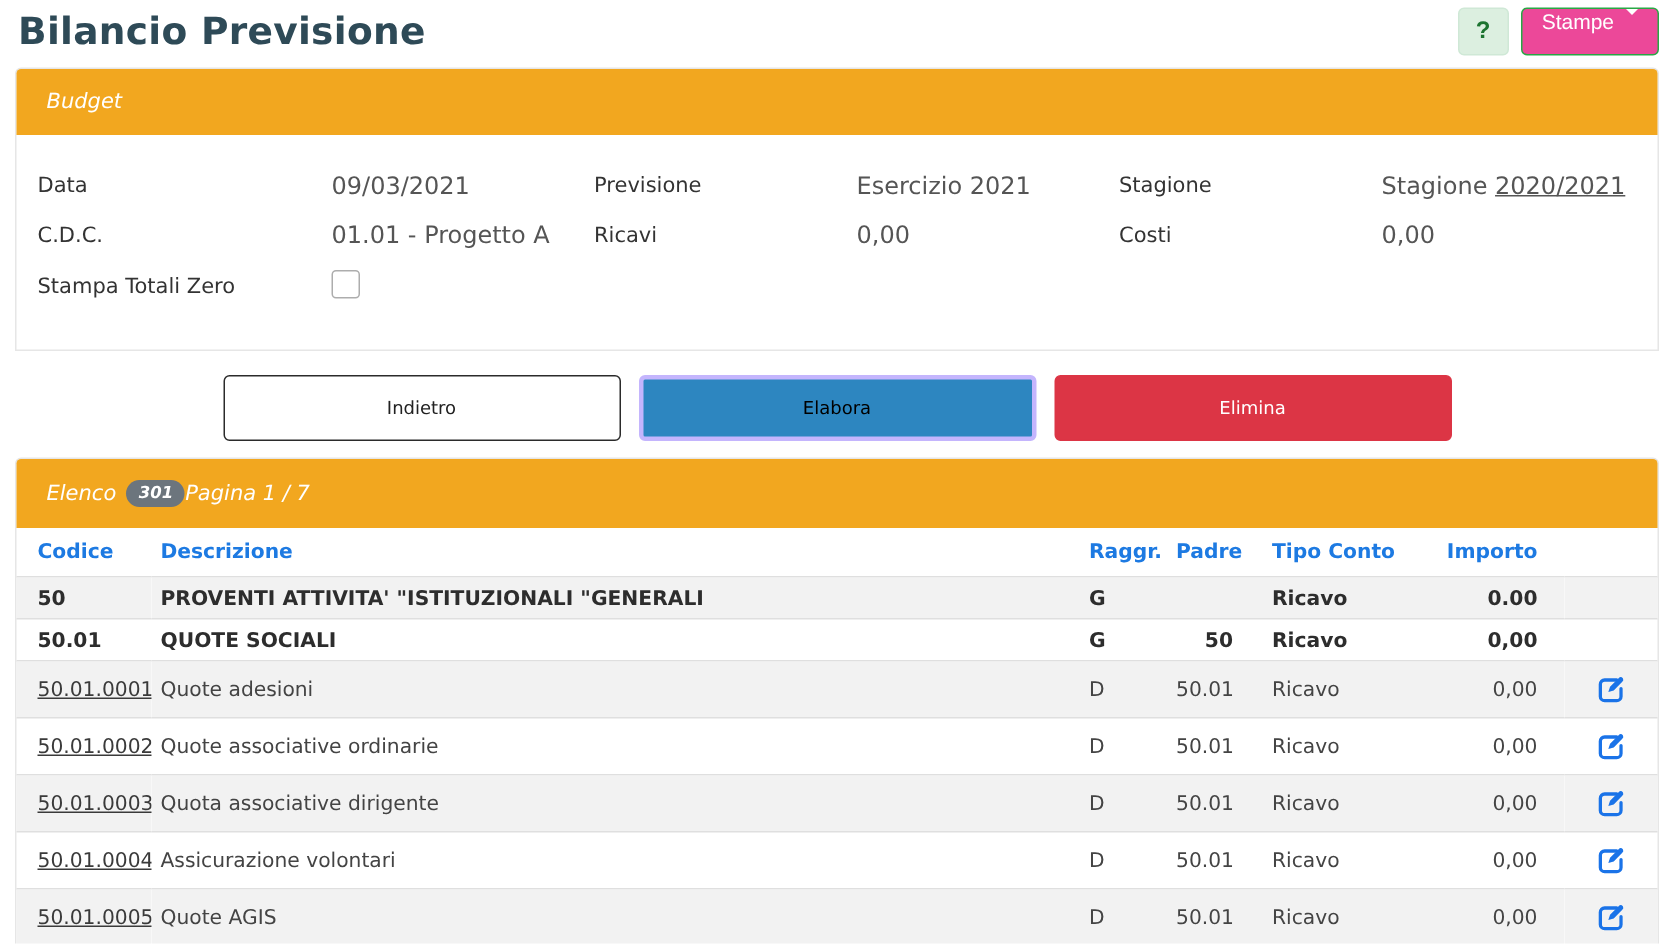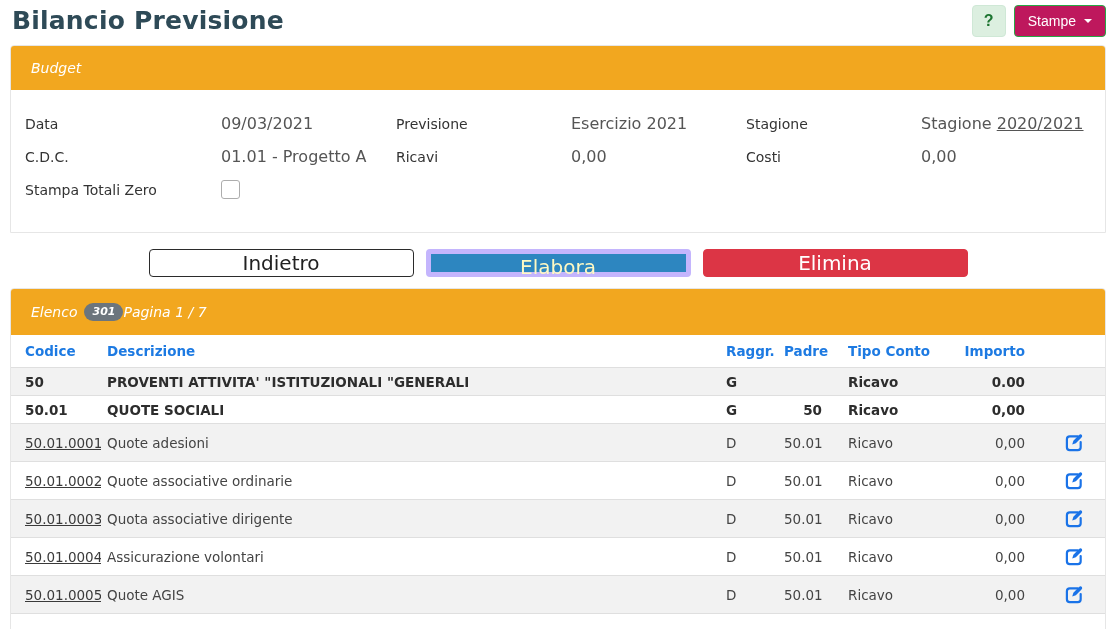--- a/index.html
+++ b/index.html
@@ -14,23 +14,23 @@
   
   .topbar { display:flex; justify-content:space-between; align-items:flex-start; padding:4px 10px 8px 12px;gap:36px; }
   .page-title { font-size:25px; font-weight:bold; color:#2e4a57; margin:2px 0 0 0; letter-spacing:0.2px; }
   .topbar-actions { display:flex; gap:8px; margin-top:1px; }
   .btn-help {
     width:34px; height:32px; background:#dcefe0; border:1px solid #cfe8d6; border-radius:4px;
     color:#1c7430; font-weight:bold; font-size:16px; cursor:pointer;
     display:flex; align-items:center; justify-content:center;
   }
   .btn-stampe {
-    height:32px; background:#be185d; border:1px solid #28a745; border-radius:4px;
+    height:32px; background:#ec4899; border:1px solid #28a745; border-radius:4px;
     color:#fff; font-size:14px; padding:0 13px; cursor:pointer;
-    display:flex; align-items:center; gap:8px;
+    display:flex; gap:8px;
   }
   .caret-down { width:0; height:0; border-left:4px solid transparent; border-right:4px solid transparent; border-top:4px solid #fff; display:inline-block; }
 
   
   .panel { margin:0 10px; border:1px solid #e6e6e6; border-radius:4px 4px 0 0; background:#fff; }
   .panel-header {
     background:#f2a71f; color:#fff; padding:14px 20px; font-size:14px;
     border-radius:3px 3px 0 0; display:flex; justify-content:flex-start; align-items:center;font-style:italic;
   }
 
@@ -41,23 +41,23 @@
   .f-label { font-weight:normal; color:#333; font-size:14px; }
   .f-value { color:#555; font-size:16px; }
   .season-link { color:#555; text-decoration:underline; cursor:pointer; }
   .checkbox {
     width:19px; height:19px; background:#fff; border:1px solid #adadad; border-radius:3px;
     display:inline-block; cursor:pointer; margin-top:2px;
   }
 
   
   .actions-row { display:flex; justify-content:center; gap:12px; margin:16px 0 11px 0; }
-  .actions-row button { width:265px; height:28px; border-radius:4px; font-size:20px; cursor:pointer; font-family:inherit; }
+  .actions-row button { width:265px; height:44px; border-radius:4px; font-size:12px; cursor:pointer; font-family:inherit; }
   .btn-indietro { background:#fff; border:1px solid #2b2b2b; color:#212121; }
-  .btn-elabora  { background:#2d86c0; border:5px solid #c4b5fd; color:#fef9c3; }
+  .btn-elabora  { background:#2d86c0; border:3px solid #c4b5fd; color:#000000; }
   .btn-elimina  { background:#dc3545; border:1px solid #dc3545; color:#fff; }
 
   
   .elenco-title { display:flex; align-items:center; gap:7px; }
   .badge {
     background:#6c757d; color:#fff; font-size:11px; font-weight:bold;
     padding:2px 8px; border-radius:10px; line-height:1.3;
   }
   .pagination-label { font-size:14px; color:#fff; }
 

